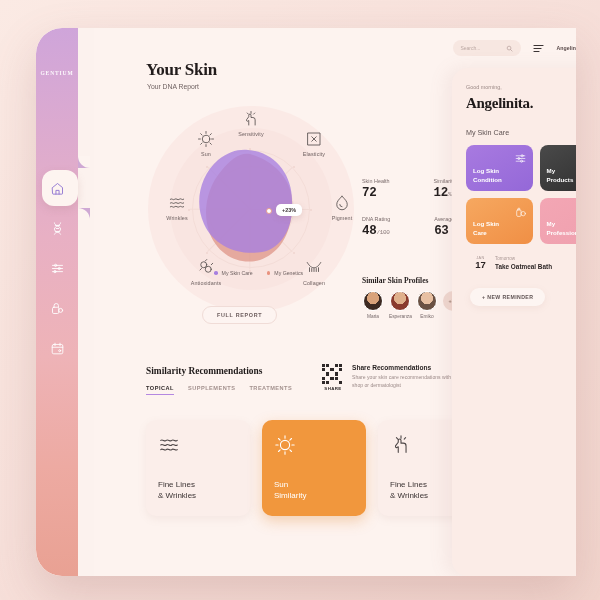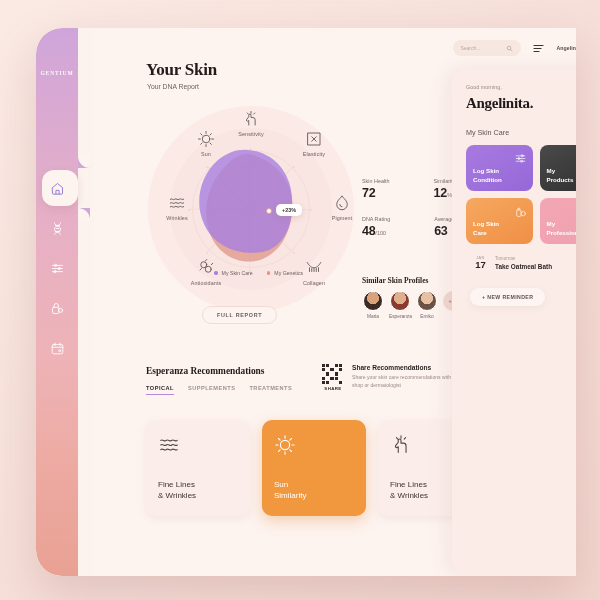--- a/index.html
+++ b/index.html
@@ -143,21 +143,21 @@
     cursor:pointer;
   }
   #legend { position:absolute; left: 120px; top: 242px; display:flex; gap: 14px; }
   .leg { display:flex; align-items:center; gap:4px; font-size:5.2px; color:#6f6161; }
   .leg i { width:3.6px; height:3.6px; border-radius:50%; display:block; }
 
   
   #stats { position:absolute; left: 268px; top: 150px; width: 120px; }
   .stat-row { display:flex; gap: 44px; margin-bottom: 16px; }
   .stat-lbl { font-size: 5.4px; color:#7a6b6b; margin-bottom:2px; }
-  .stat-val { font-family:Liberation Sans, sans-serif; font-size: 12.5px; font-weight:700; color:#241e1e; letter-spacing:-.3px; }
+  .stat-val { font-family:Liberation Mono, monospace; font-size: 12.5px; font-weight:700; color:#241e1e; letter-spacing:-.3px; }
   .stat-val small { font-size: 6px; font-weight:400; color:#8a7b7b; }
 
   
   #profiles { position:absolute; left: 268px; top: 248px; }
   #profiles h4 { font-family:"Liberation Serif",serif; font-size: 7.5px; color:#241e1e; font-weight:700; }
   #prow { display:flex; gap: 5px; margin-top: 6px; align-items:flex-start; }
   .prof { width: 22px; text-align:center; }
   .pav { width:20px; height:20px; border-radius:50%; border:1.2px solid #fff; margin:0 auto; }
   .pname { font-size: 4.8px; color:#76696a; margin-top:3px; }
   .pmore {
@@ -473,21 +473,21 @@
           <div class="pav" style="background:radial-gradient(circle at 50% 34%, #e8c0a2 0 40%, #6b5244 41% 100%)"></div>
           <div class="pname">Emiko</div>
         </div>
         <div class="prof">
           <div class="pmore">+17</div>
         </div>
       </div>
     </div>
 
     <div id="ingr">
-      <h3>Esperanza Recommendations</h3>
+      <h3>Similarity Recommendations</h3>
       <div id="tabs">
         <div class="tab active">TOPICAL</div>
         <div class="tab">SUPPLEMENTS</div>
         <div class="tab">TREATMENTS</div>
       </div>
     </div>
 
     <div id="share">
       <div id="qr">
         <div class="qrgrid">

